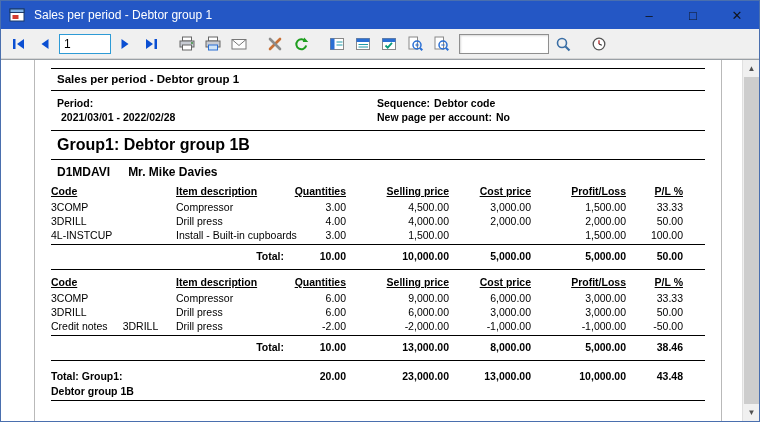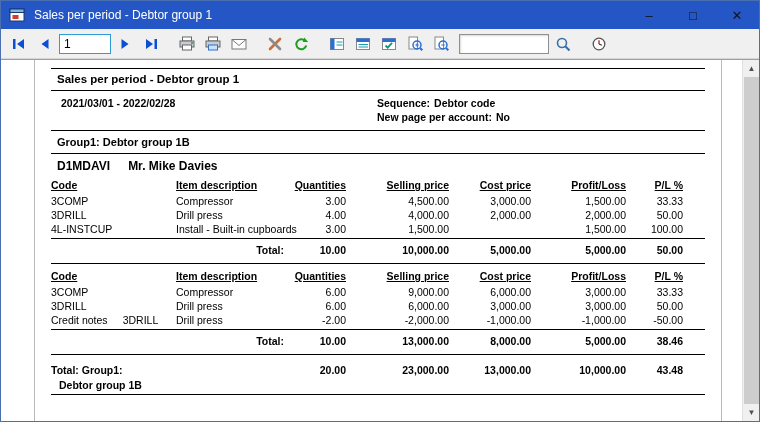--- a/index.html
+++ b/index.html
@@ -38,38 +38,38 @@
 
   .rl { border:0; border-top:1px solid #000; margin:2px 0; }
   .b { font-weight:bold; }
   .rpt-title { font-size:11.5px; padding:2px 0 3px 6px; }
 
   .period-block { display:grid; grid-template-columns:320px auto; padding:3px 0 4px 6px; line-height:14px; }
   .period-value { padding-left:4px; }
   .period-right div { line-height:14px; }
   .lblgap { display:inline-block; min-width:4px; }
 
-  .group-hdr { padding:3px 0 3px 6px; font-size:11px; }
+  .group-hdr { padding:3px 0 3px 6px; font-size:16px; }
 
   .acct-name { display:flex; gap:18px; margin:5px 0 2px 6px; font-size:12px; }
 
   .grid { display:grid; grid-template-columns:125px 110px 60px 103px 82px 95px 57px; width:632px; }
   .grid span { white-space:nowrap; overflow:visible; }
   .num { text-align:right; }
   .hdr { margin:5px 0 2px 0; }
   .hdr span { font-weight:bold; text-decoration:underline; font-size:10.5px; line-height:14px; }
   .row span { line-height:14px; }
   .code-cell { display:block; }
   .row-prefix:not(:empty) { margin-right:15px;text-align:right; }
   .trow { padding:2px 0 3px 0; }
   .trow span { line-height:15px; }
   .tlabel { padding-right:2px; }
   .gtrow { margin-top:8px; }
   .gtrow span { line-height:15px; }
-  .gt2 { line-height:14px; margin-bottom:2px;margin-left:8px; }
+  .gt2 { line-height:14px; margin-bottom:2px; }
 
   
   .scrollbar { position:absolute; right:0; top:0; bottom:0; width:17px; background:#f0f0f0;
                border-left:1px solid #e0e0e0; }
   .sb-btn { position:absolute; left:0; width:17px; height:17px; display:flex; align-items:center;
             justify-content:center; font-size:8px; color:#505050; background:#f0f0f0; }
   .sb-up { top:0; }
   .sb-down { bottom:0; }
   .sb-thumb { position:absolute; left:1px; width:15px; top:17px; height:calc(100% - 34px);
               background:#cdcdcd; }
@@ -229,20 +229,21 @@
 
   <div class="viewer">
     <div class="page">
 
       <hr class="rl">
       <div class="rpt-title b">Sales per period - Debtor group 1</div>
       <hr class="rl">
 
       <div class="period-block">
         <div class="period-left">
+          <div class="b">Period:</div>
           <div class="b period-value">2021/03/01  -  2022/02/28</div>
         </div>
         <div class="period-right">
           <div><span class="b">Sequence:</span><span class="lblgap"> </span><span class="b">Debtor code</span></div>
           <div><span class="b">New page per account:</span><span class="lblgap"> </span><span class="b">No</span></div>
         </div>
       </div>
       <hr class="rl">
 
       <div class="group-hdr b">Group1: Debtor group 1B</div>

